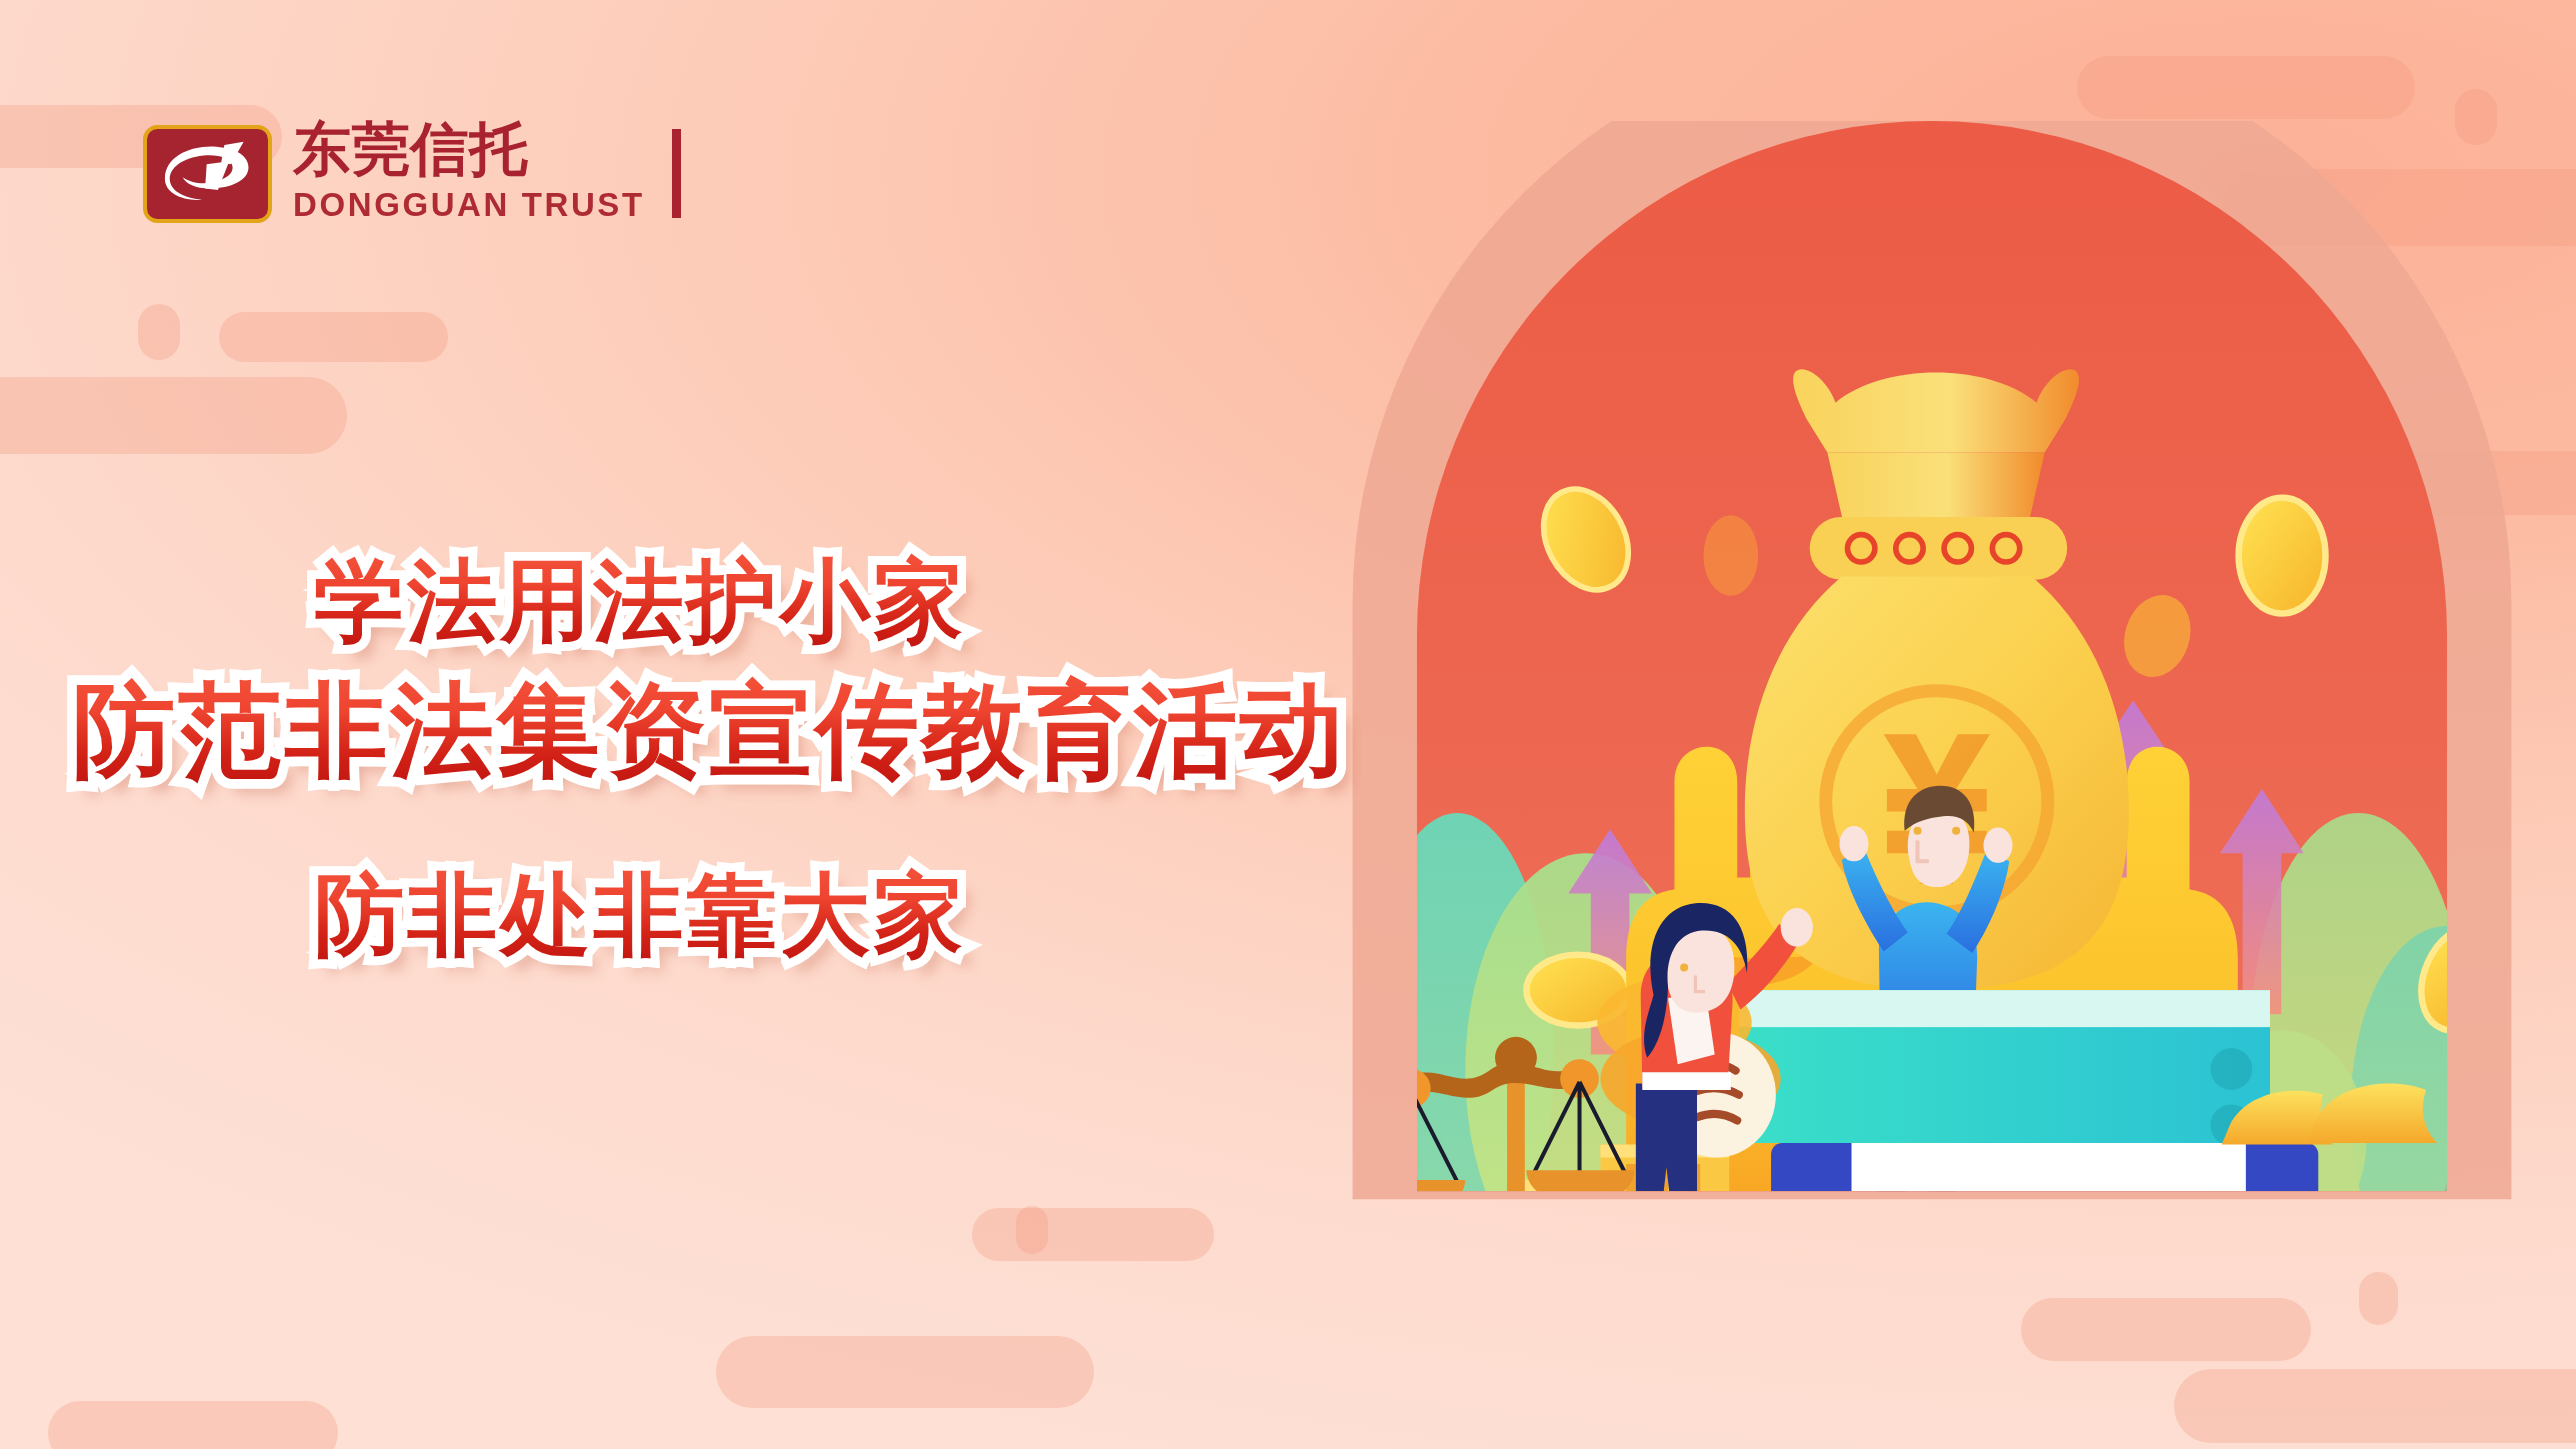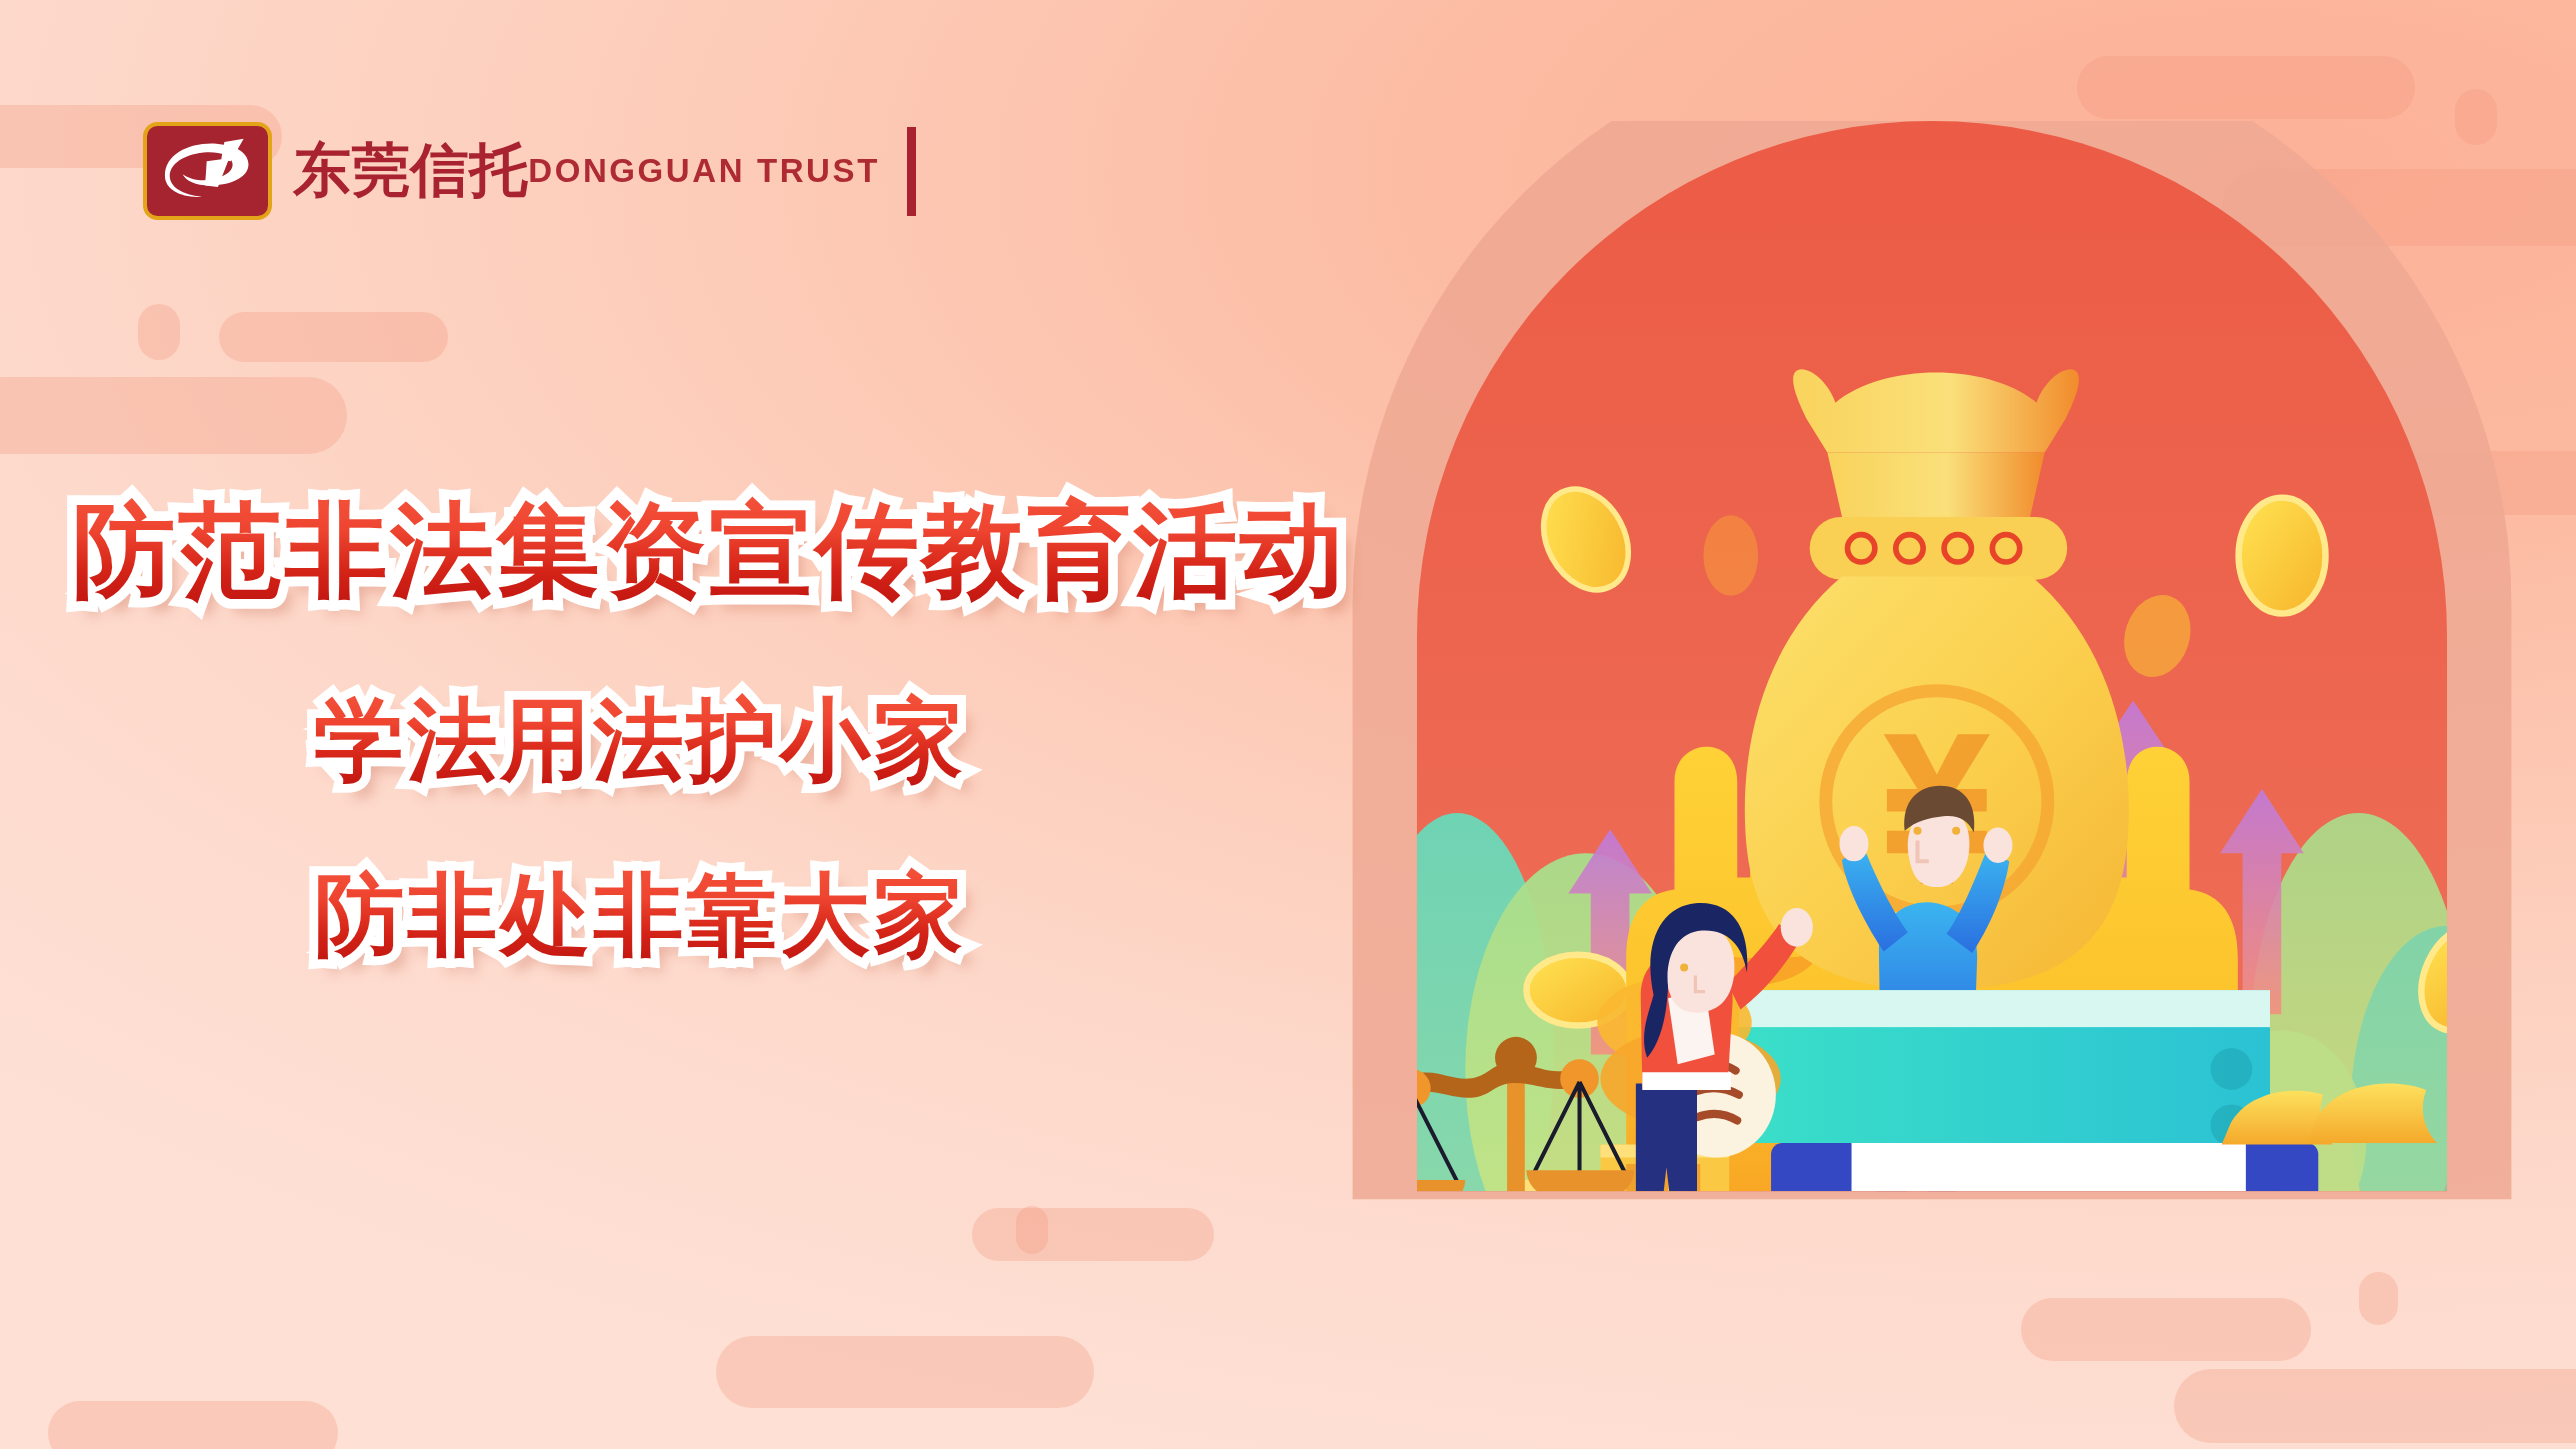--- a/index.html
+++ b/index.html
@@ -20,21 +20,21 @@
   .dot{position:absolute;border-radius:804px;background:rgba(243,150,122,.30);}
 
   
   .logo-wrap{position:absolute;left:143px;top:122px;display:flex;align-items:center;gap:0px;}
   .logo-mark{
     width:129px;height:98px;border-radius:14.5px;
     background:#A62330;border:4px solid #E3A419;
     position:relative;flex:0 0 auto;box-sizing:border-box;
   }
   .logo-mark svg{position:absolute;left:0;top:0;}
-  .logo-names{margin-left:21px;display:flex;justify-content:flex-start;}
+  .logo-names{margin-left:21px;display:flex;flex-direction:column;justify-content:flex-start;}
   .logo-cn{
     font-size:58px;line-height:.96;font-weight:700;color:#A8222F;
     letter-spacing:0.8px;white-space:nowrap;
     font-family:"DejaVu Sans","Liberation Sans",sans-serif;
   }
   .logo-en{
     font-size:33px;line-height:1.25;font-weight:700;color:#AE2B33;
     letter-spacing:2.6px;white-space:nowrap;margin-top:6.4px;
   }
   .logo-div{width:8.9px;height:89px;background:#A8222F;margin-left:27px;flex:0 0 auto;}
@@ -111,28 +111,28 @@
       <div class="logo-cn">东莞信托</div>
       <div class="logo-en">DONGGUAN TRUST</div>
     </div>
 
     <div class="logo-div"></div>
 
   </div>
 
   <div class="headlines">
 
+    <div class="hl hl-2">
+      <span class="stroke">学法用法护小家</span>
+      <span class="fill">学法用法护小家</span>
+    </div>
+
     <div class="hl hl-1">
       <span class="stroke">防范非法集资宣传教育活动</span>
       <span class="fill">防范非法集资宣传教育活动</span>
-    </div>
-
-    <div class="hl hl-2">
-      <span class="stroke">学法用法护小家</span>
-      <span class="fill">学法用法护小家</span>
     </div>
 
     <div class="hl hl-3">
       <span class="stroke">防非处非靠大家</span>
       <span class="fill">防非处非靠大家</span>
     </div>
   </div>
 
   <div class="illus">
     <svg width="1224" height="1191" viewBox="0 0 1520 1480" aria-hidden="true">

